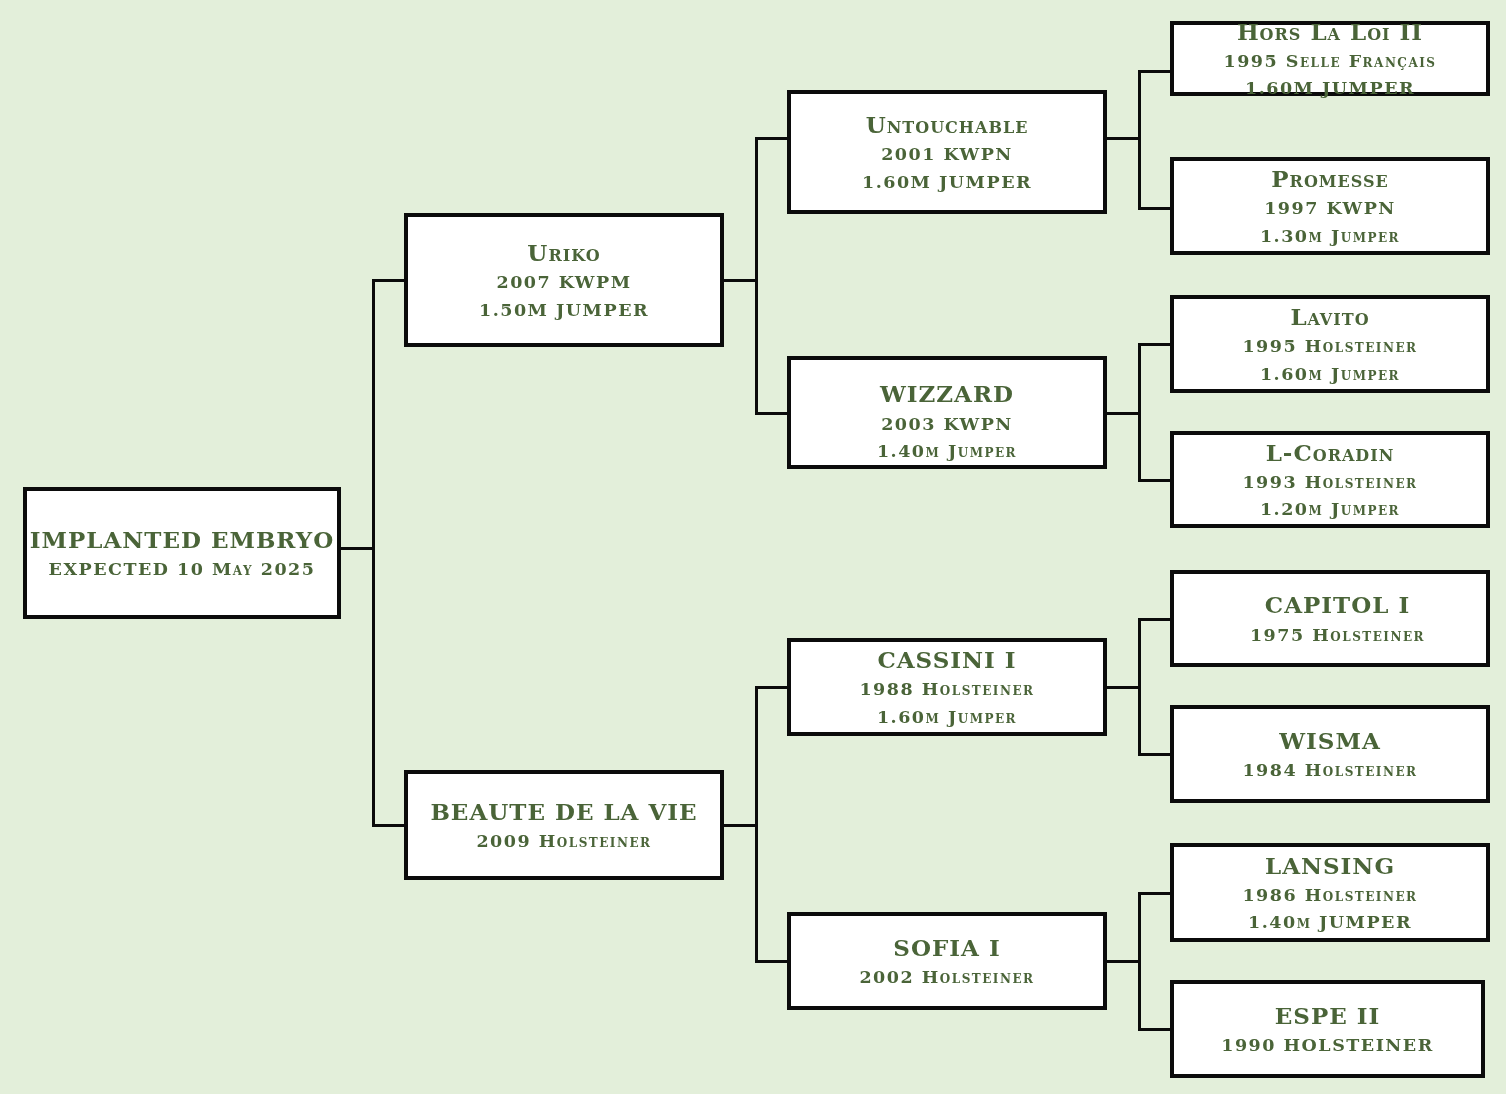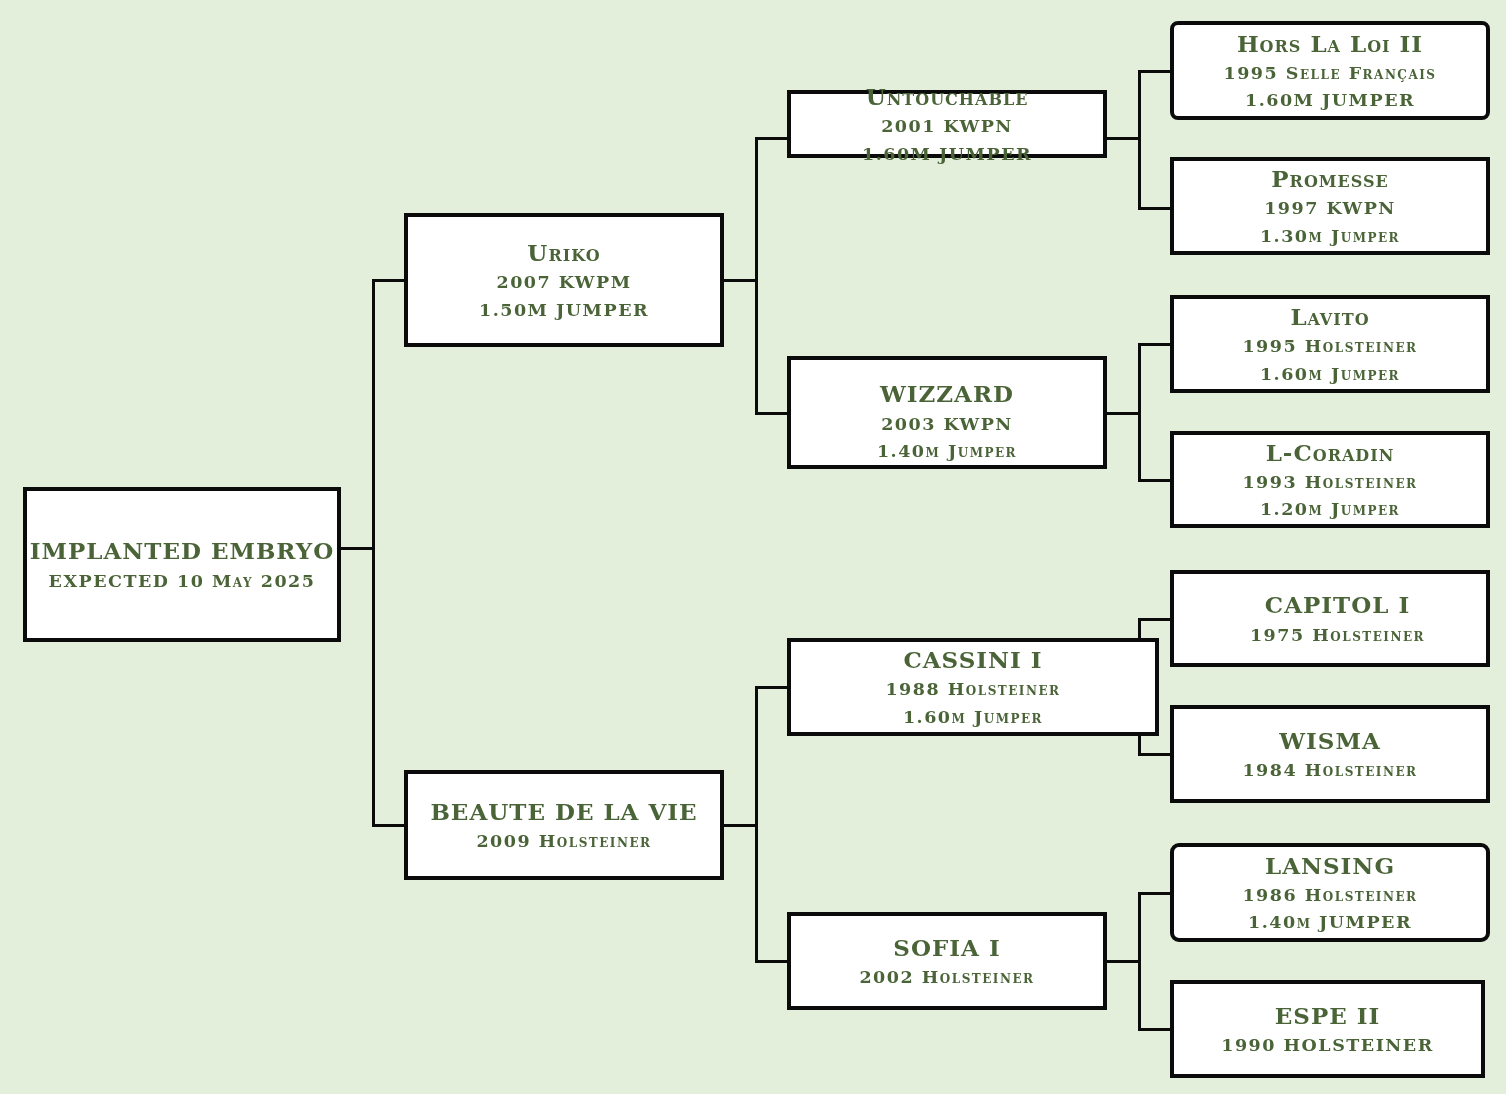--- a/index.html
+++ b/index.html
@@ -49,34 +49,34 @@
     font-weight: bold;
     font-variant: small-caps;
     letter-spacing: 1.5px;
     color: var(--text);
     line-height: 1.1;
     white-space: nowrap;
   }
   .sub:empty { display: none; }
 
   
-  #n-implanted-embryo { left: 23px;   top: 487px; width: 318px; height: 155px; }
+  #n-implanted-embryo { left: 23px;   top: 487px; width: 318px; height: 132px; }
   #n-uriko            { left: 404px;  top: 213px; width: 320px; height: 134px; }
   #n-beaute           { left: 404px;  top: 770px; width: 320px; height: 110px; }
-  #n-untouchable      { left: 787px;  top: 90px;  width: 320px; height: 68px; }
+  #n-untouchable      { left: 787px;  top: 90px;  width: 320px; height: 124px; }
   #n-wizzard          { left: 787px;  top: 356px; width: 320px; height: 113px; justify-content: flex-end; }
-  #n-cassini          { left: 787px;  top: 638px; width: 372px; height: 98px; }
+  #n-cassini          { left: 787px;  top: 638px; width: 320px; height: 98px; }
   #n-sofia            { left: 787px;  top: 912px; width: 320px; height: 98px; }
-  #n-hors             { left: 1170px; top: 21px;  width: 320px; height: 99px; border-radius: 8px; }
+  #n-hors             { left: 1170px; top: 21px;  width: 320px; height: 75px; }
   #n-promesse         { left: 1170px; top: 157px; width: 320px; height: 98px; }
   #n-lavito           { left: 1170px; top: 295px; width: 320px; height: 98px; }
   #n-lcoradin         { left: 1170px; top: 431px; width: 320px; height: 97px; }
   #n-capitol          { left: 1170px; top: 570px; width: 320px; height: 97px; padding-left: 21px; }
   #n-wisma            { left: 1170px; top: 705px; width: 320px; height: 98px; }
-  #n-lansing          { left: 1170px; top: 843px; width: 320px; height: 99px; border-radius: 9px; }
+  #n-lansing          { left: 1170px; top: 843px; width: 320px; height: 99px; }
   #n-espe             { left: 1170px; top: 980px; width: 315px; height: 98px; align-items: center; }
 </style>
 </head>
 <body>
 
 <div id="canvas">
 
   <div id="connector-layer">
       <div class="cline" style="left: 341px; top: 547px; width: 34px; height: 3px;"></div>
       <div class="cline" style="left: 372px; top: 279px; width: 3px; height: 547px;"></div>

